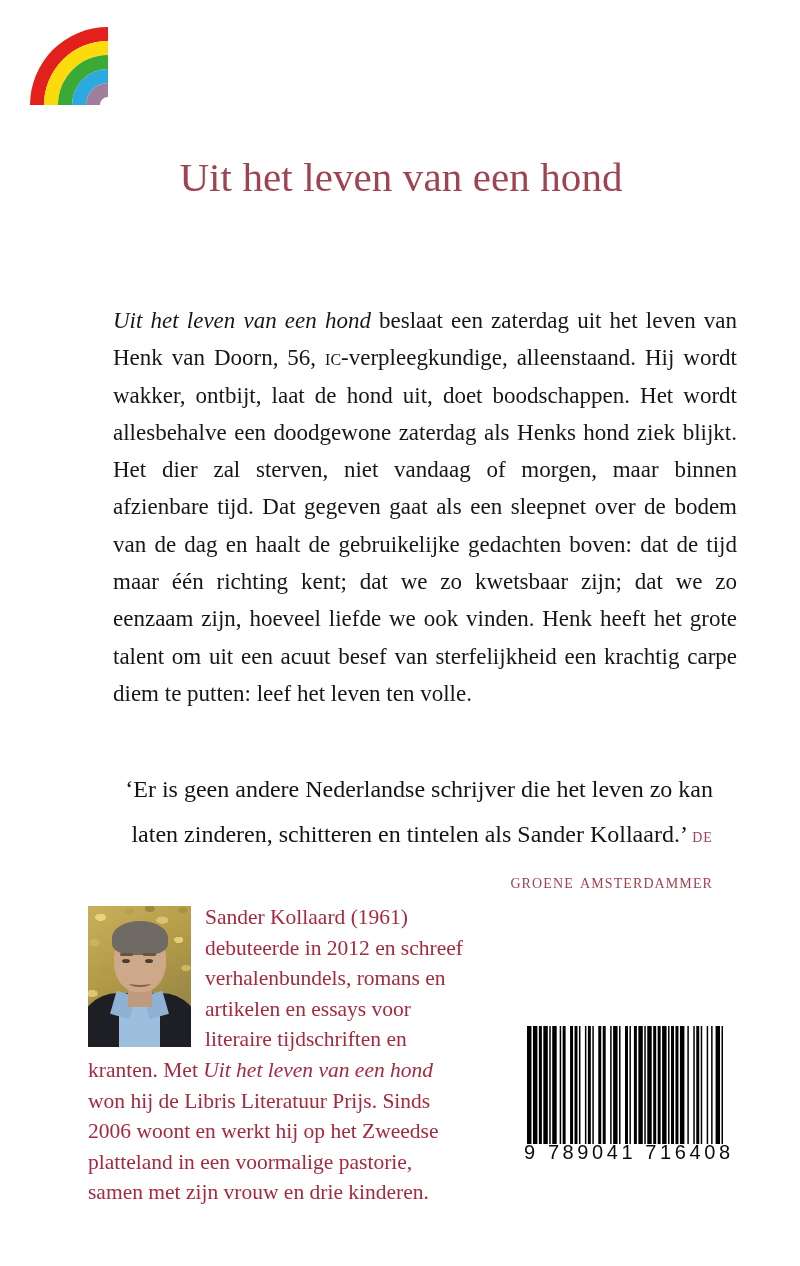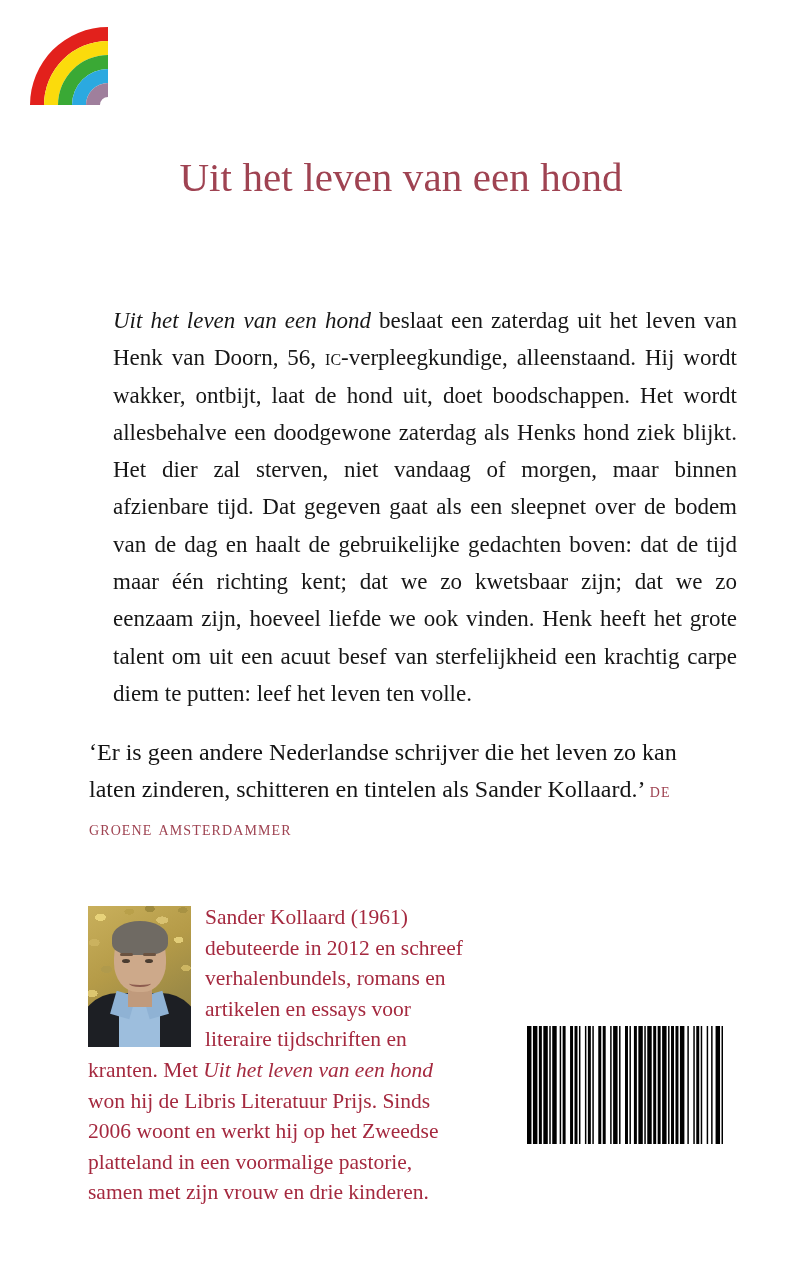--- a/index.html
+++ b/index.html
@@ -67,25 +67,25 @@
   #blurb .ttl { font-style: italic; }
   .smallcaps {
     font-variant: small-caps;
     font-size: 1.02em;
   }
 
   
   #pull-quote {
     position: absolute;
     left: 89px;
-    top: 734px;
+    top: 767px;
     width: 624px;
-    text-align: left;
+    text-align: right;
     font-size: 24px;
-    line-height: 37px;
+    line-height: 45px;
     color: #141414;
   }
   #quote-source {
     font-variant: small-caps;
     color: #9f4352;
     font-size: 20.5px;
     letter-spacing: 1.1px;
   }
 
   
@@ -321,13 +321,14 @@
       <rect x="152.94" y="0" width="4.45" height="118" fill="#000000"></rect>
       <rect x="160.36" y="0" width="1.48" height="118" fill="#000000"></rect>
       <rect x="166.30" y="0" width="1.48" height="118" fill="#000000"></rect>
       <rect x="169.27" y="0" width="2.97" height="118" fill="#000000"></rect>
       <rect x="173.73" y="0" width="1.48" height="118" fill="#000000"></rect>
       <rect x="179.67" y="0" width="1.48" height="118" fill="#000000"></rect>
       <rect x="184.12" y="0" width="1.48" height="118" fill="#000000"></rect>
       <rect x="188.58" y="0" width="4.45" height="118" fill="#000000"></rect>
       <rect x="194.52" y="0" width="1.48" height="118" fill="#000000"></rect>
     </svg>
+  <div id="isbn-digits">9 789041 716408</div>
 </div>
 
 </body></html>

